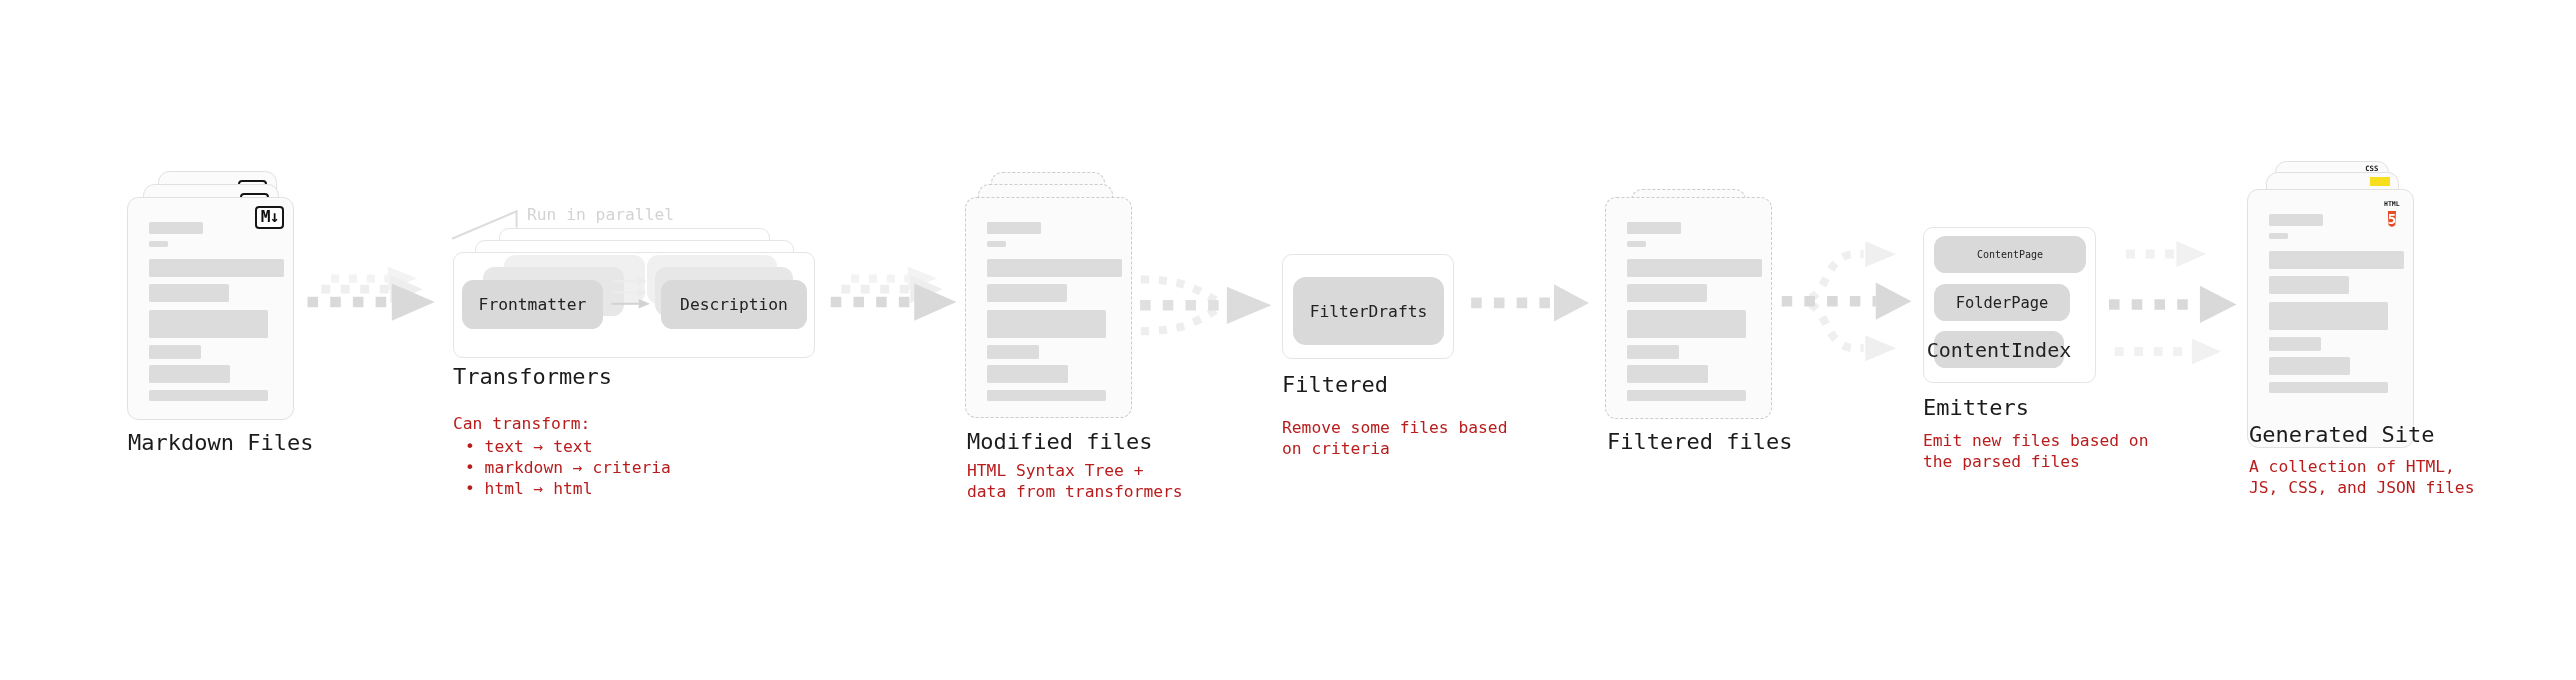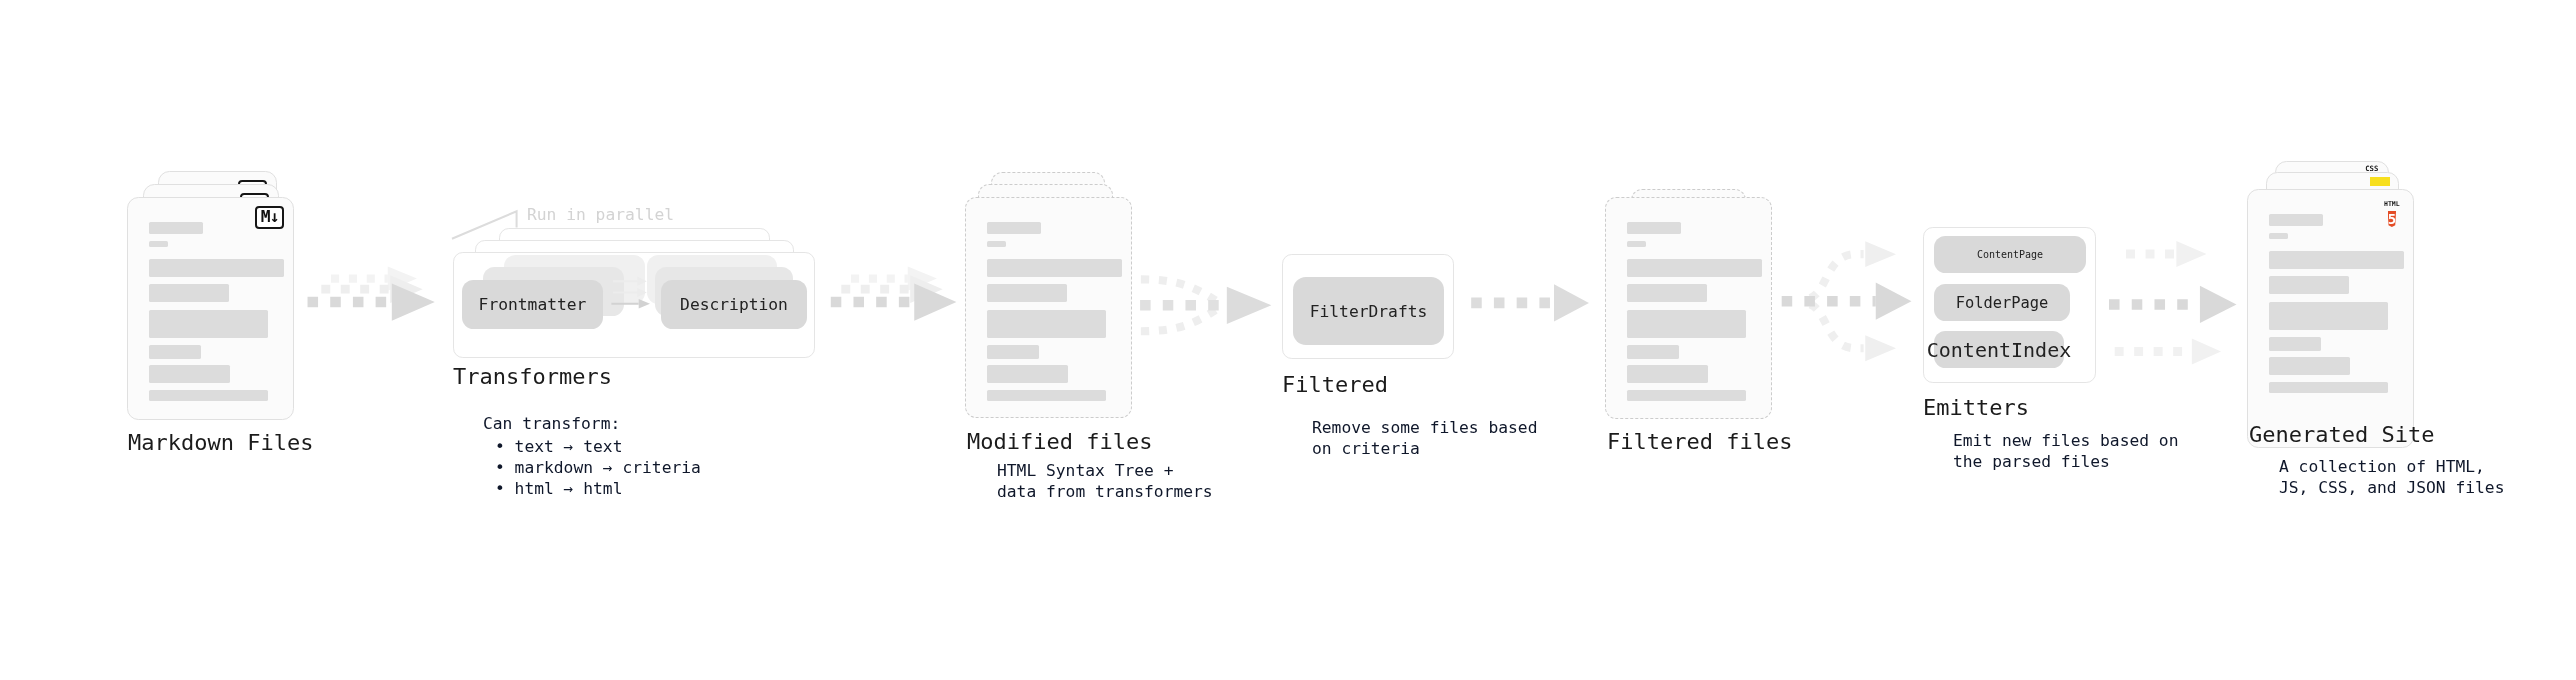--- a/index.html
+++ b/index.html
@@ -27,21 +27,21 @@
   .obox { position:absolute; background:#ffffff; border:1.6px solid #e5e5e5; border-radius:9.8px; }
 
   
   .pill { position:absolute; display:flex; align-items:center; justify-content:center;
           background:#d9d9d9; border-radius:11.4px; font-size:16.3px; color:#222222; }
   .pill.ghost1 { background:#e7e7e7; }
   .pill.ghost2 { background:#f0f0f0; }
 
   
   .title { position:absolute; font-size:22px; font-weight:500; color:#1b1b1b; white-space:nowrap; }
-  .body-text { position:absolute; font-size:16.3px; color:#0f172a; white-space:nowrap;margin-left:30px; }
+  .body-text { position:absolute; font-size:16.3px; color:#b91c1c; white-space:nowrap; }
   .annotation { position:absolute; font-size:16.3px; color:#d3d3d3; white-space:nowrap; }
 
   .arrow-svg { position:absolute; overflow:visible; }
 
   
   .css-badge { position:absolute; top:3.3px; right:6.5px; width:19.5px; text-align:center;
                font-size:7.3px; font-weight:bold; color:#161616; line-height:7.3px; }
   .css-badge .underline { display:block; height:3.3px; background:#2b63e8; margin-top:0.8px; border-radius:0.8px; }
   .js-badge { position:absolute; top:4.1px; right:8.1px; width:19.5px; height:9px; background:#f7df1e; }
   .html5-badge { position:absolute; top:4.1px; right:11.4px; width:19.5px; text-align:center; }

